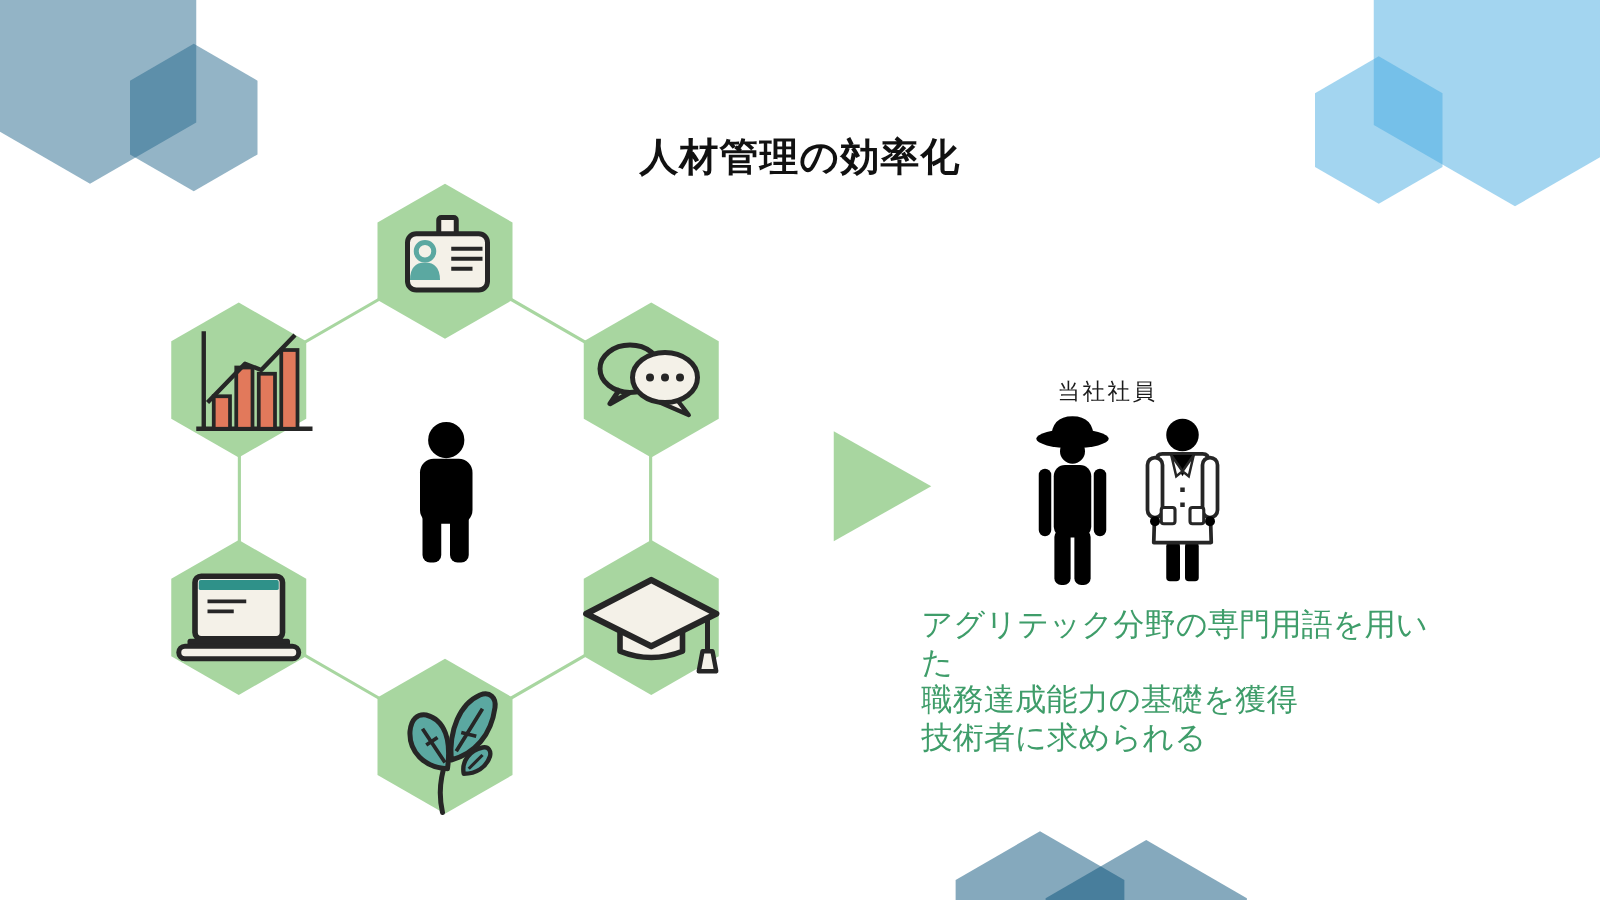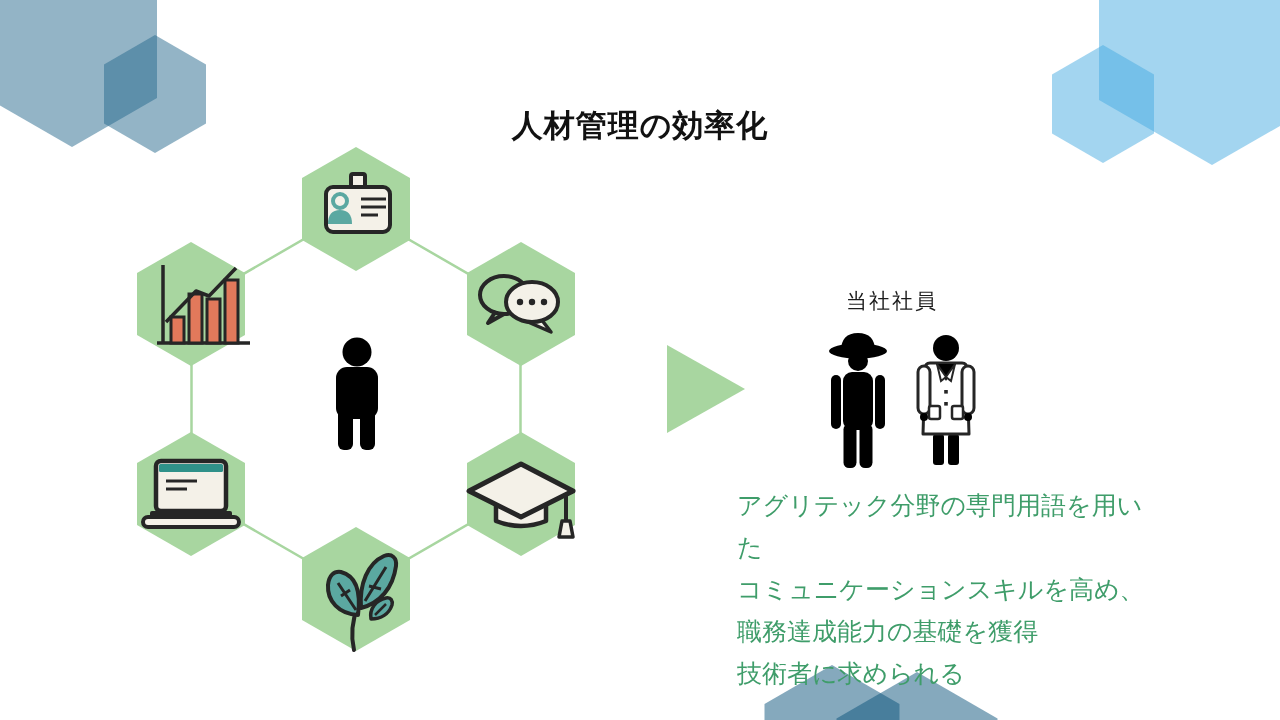--- a/index.html
+++ b/index.html
@@ -11,26 +11,26 @@
     font-family:Liberation Mono, monospace;
   }
   .layer{position:absolute;left:0;top:0;width:1280px;height:720px;}
   .slide-title{
     position:absolute;left:0;top:105px;width:1280px;
     text-align:center;
     font-size:31px;font-weight:bold;color:#111111;
     letter-spacing:1px;
   }
   .group-heading{
-    position:absolute;left:846px;top:287px;
-    font-size:21px;color:#1b1b1b;letter-spacing:2px;
+    position:absolute;left:846px;top:301px;
+    font-size:18px;color:#1b1b1b;letter-spacing:2px;
   }
   .description{
     position:absolute;left:737px;top:487px;width:430px;
-    font-size:25px;line-height:42px;color:var(--text_green);
+    font-size:25px;line-height:30px;color:var(--text_green);
   }
   .hex-cell{fill:var(--hex_green);}
   .ring{fill:none;stroke:var(--hex_green);stroke-width:2.5px;}
   .arrow-tri{fill:var(--hex_green);}
 </style>
 </head>
 <body>
 
 <div class="slide">
 
@@ -148,18 +148,17 @@
       <rect x="952" y="406" width="11" height="13" rx="2" style="fill:#ffffff;stroke:var(--outline);stroke-width:2.5"></rect>
     </g>
   </svg>
 
   <div class="slide-title">人材管理の効率化</div>
 
   <div class="group-heading">当社社員</div>
 
   <div class="description">
     <div>アグリテック分野の専門用語を用いた</div>
-    <div>コミュニケーションスキルを高め、</div>
     <div>職務達成能力の基礎を獲得</div>
     <div>技術者に求められる</div>
   </div>
 
 </div>
 
 </body></html>

